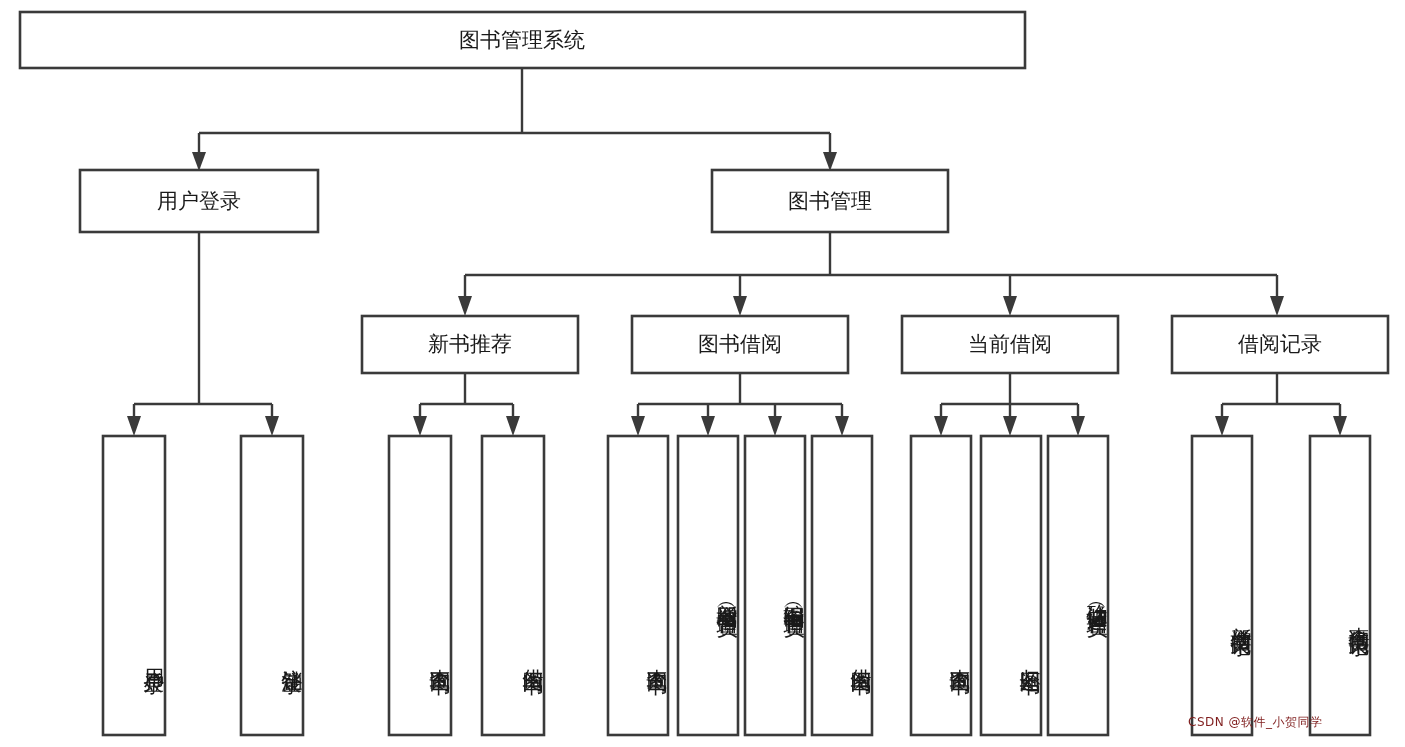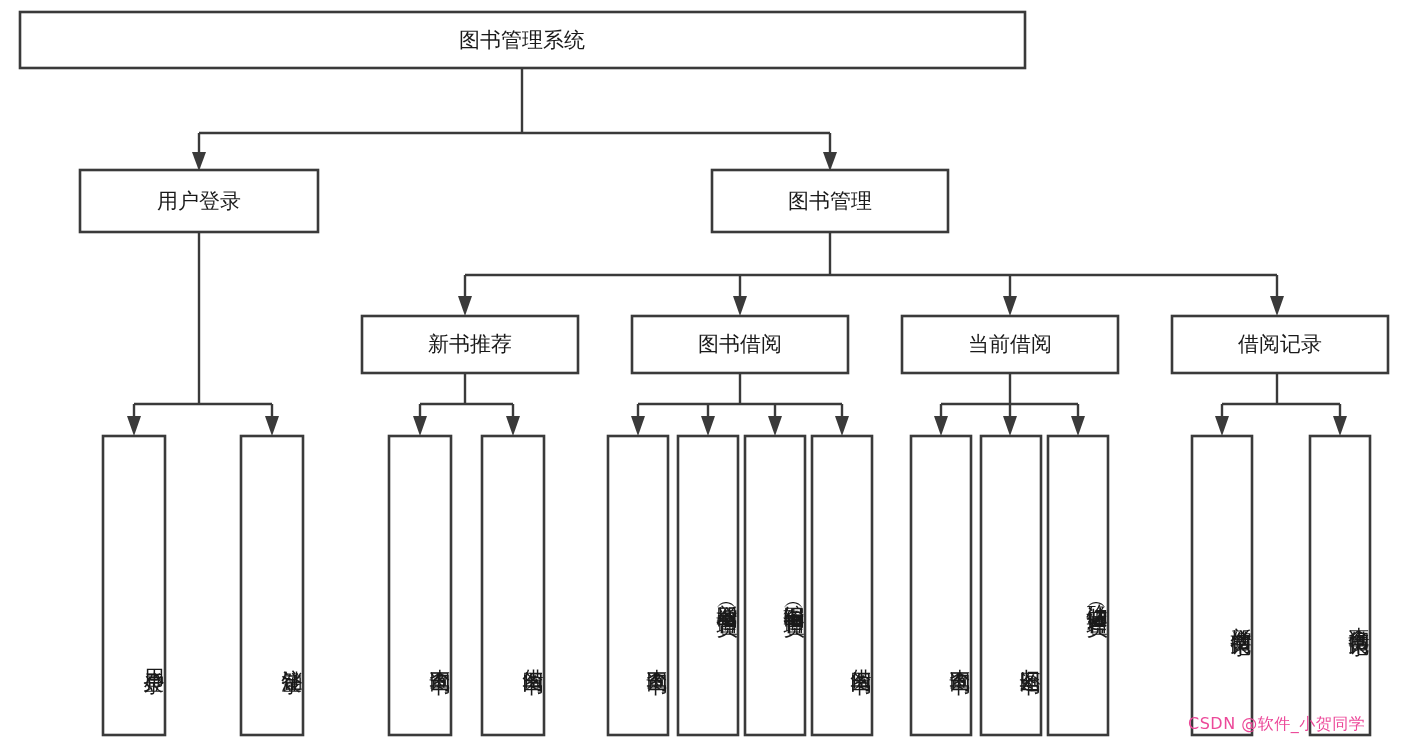--- a/index.html
+++ b/index.html
@@ -64,22 +64,22 @@
     pointer-events: none;
     display: flex;
     align-items: flex-start;
     justify-content: center;
   }
   .watermark {
     position: absolute;
     left: 1188px;
     top: 714px;
     font-family: "DejaVu Sans", "Liberation Sans", sans-serif;
-    font-size: 16px;
-    color: #ec4899;
+    font-size: 12px;
+    color: #7f1d1d;
     letter-spacing: 0.5px;
     white-space: nowrap;
     pointer-events: none;
   }
 </style>
 </head>
 <body>
 
 <div id="diagram-root">
 

